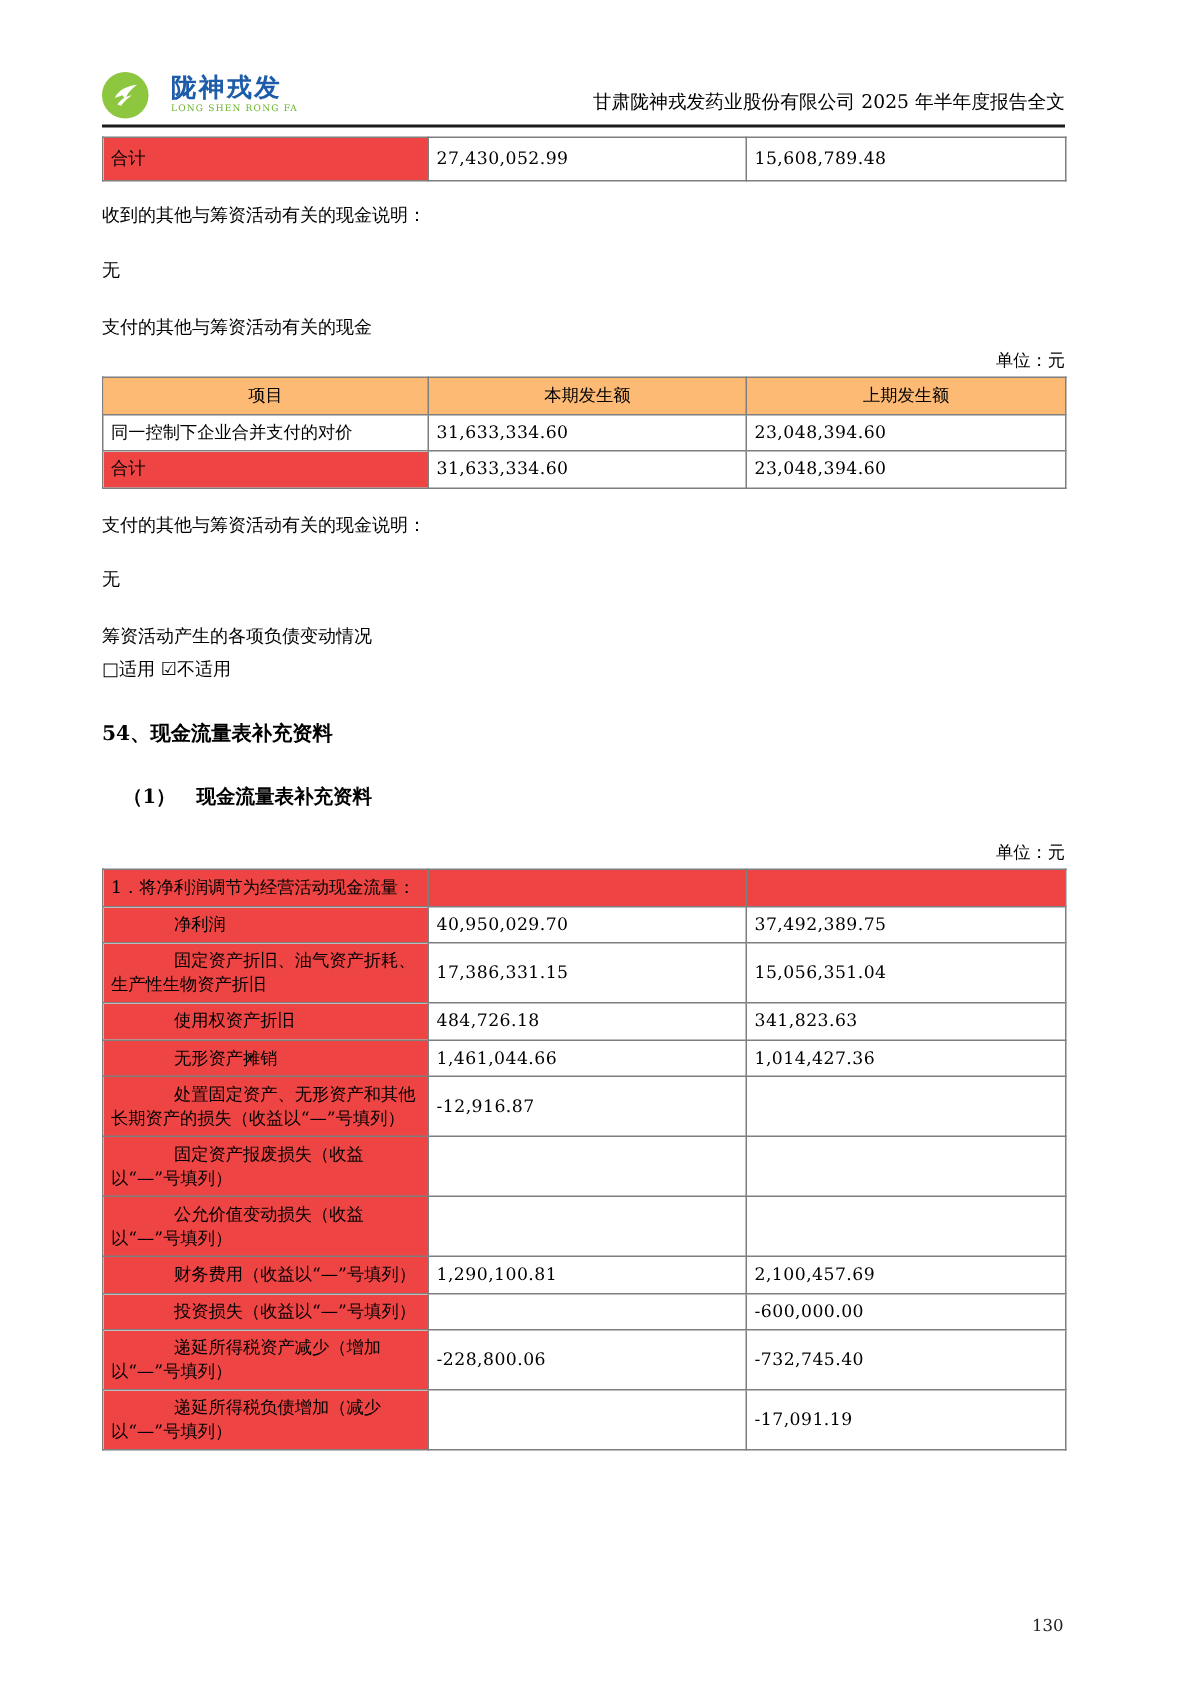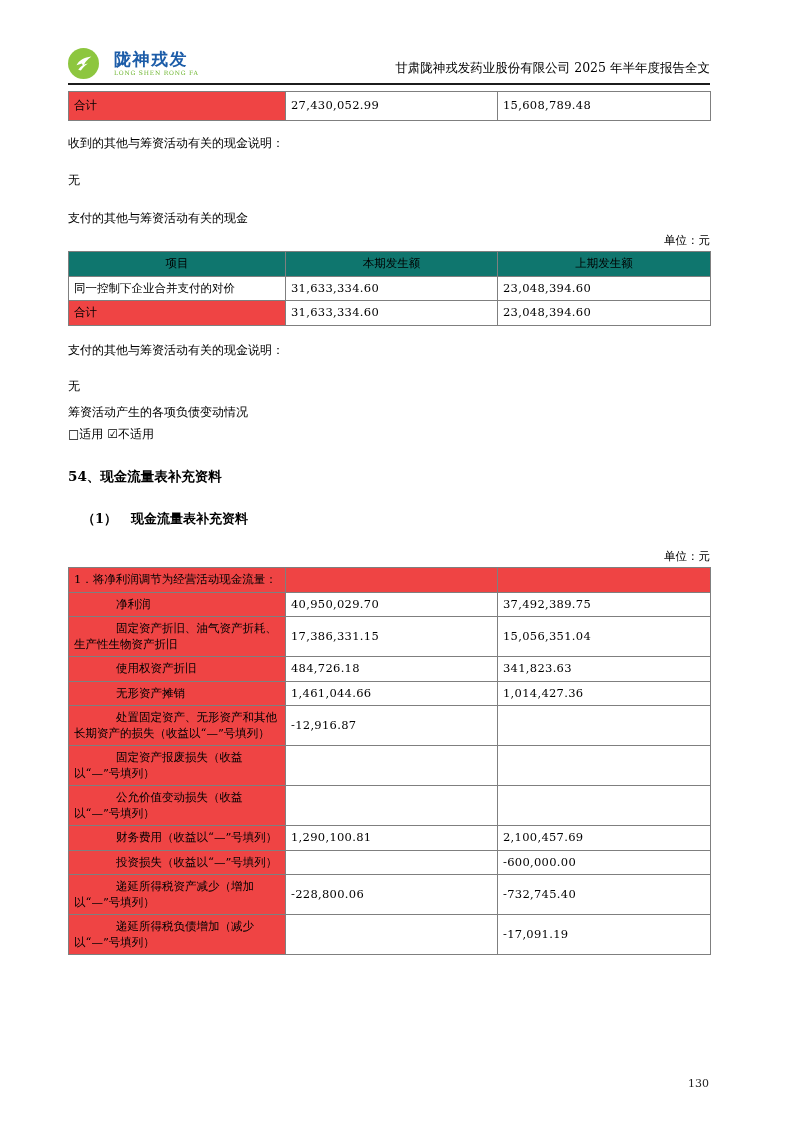--- a/index.html
+++ b/index.html
@@ -24,34 +24,34 @@
   .header-rule { border-bottom:2.5px solid #1c1c1c; margin-top:4px; }
   
   table { width:100%; border-collapse:collapse; table-layout:fixed; }
   col.c1 { width:217px; } col.c2 { width:212px; } col.c3 { width:213px; }
   th, td {
     border:1px solid #7f7f7f;
     font-size:11.5px; line-height:1.35; font-weight:normal;
     padding:4px 5px; vertical-align:middle;
     overflow:hidden;
   }
-  th { text-align:center; background:#0f766e; }
+  th { text-align:center; background:#fdba74; }
   td.gray { background:#ef4444; }
   td.num { text-align:left; padding-right:7px; letter-spacing:0.3px; }
   td.ind { text-indent:42px; }
   .tbl-frag { margin-top:6px; }
   .tbl-frag td { padding:6px 5px; }
   
   .para { font-size:12px; line-height:1.35; }
   .p1 { margin-top:14px; }
   .p2 { margin-top:21px; }
   .p3 { margin-top:22px; }
   .p4 { margin-top:16px; }
   .p5 { margin-top:20px; }
-  .p6 { margin-top:10px; }
+  .p6 { margin-top:22px; }
   .checkline { margin-top:6px; font-size:12px; }
   .checkline .box { font-family:"DejaVu Sans","Liberation Sans",sans-serif; font-size:12px; }
   .unit { font-size:11.5px; text-align:right; }
   .unit-1 { margin-top:7px; margin-bottom:3px; }
   .unit-2 { margin-top:21px; margin-bottom:3px; }
   .h-main { margin-top:25px; font-size:13.5px; font-weight:bold; }
   .h-sub { margin-top:24px; margin-left:14px; font-size:13px; font-weight:bold; }
   .h-sub .h-no { margin-right:14px; }
   
   .page-number { position:absolute; top:1077px; right:84px; font-size:11px; color:#222; }

